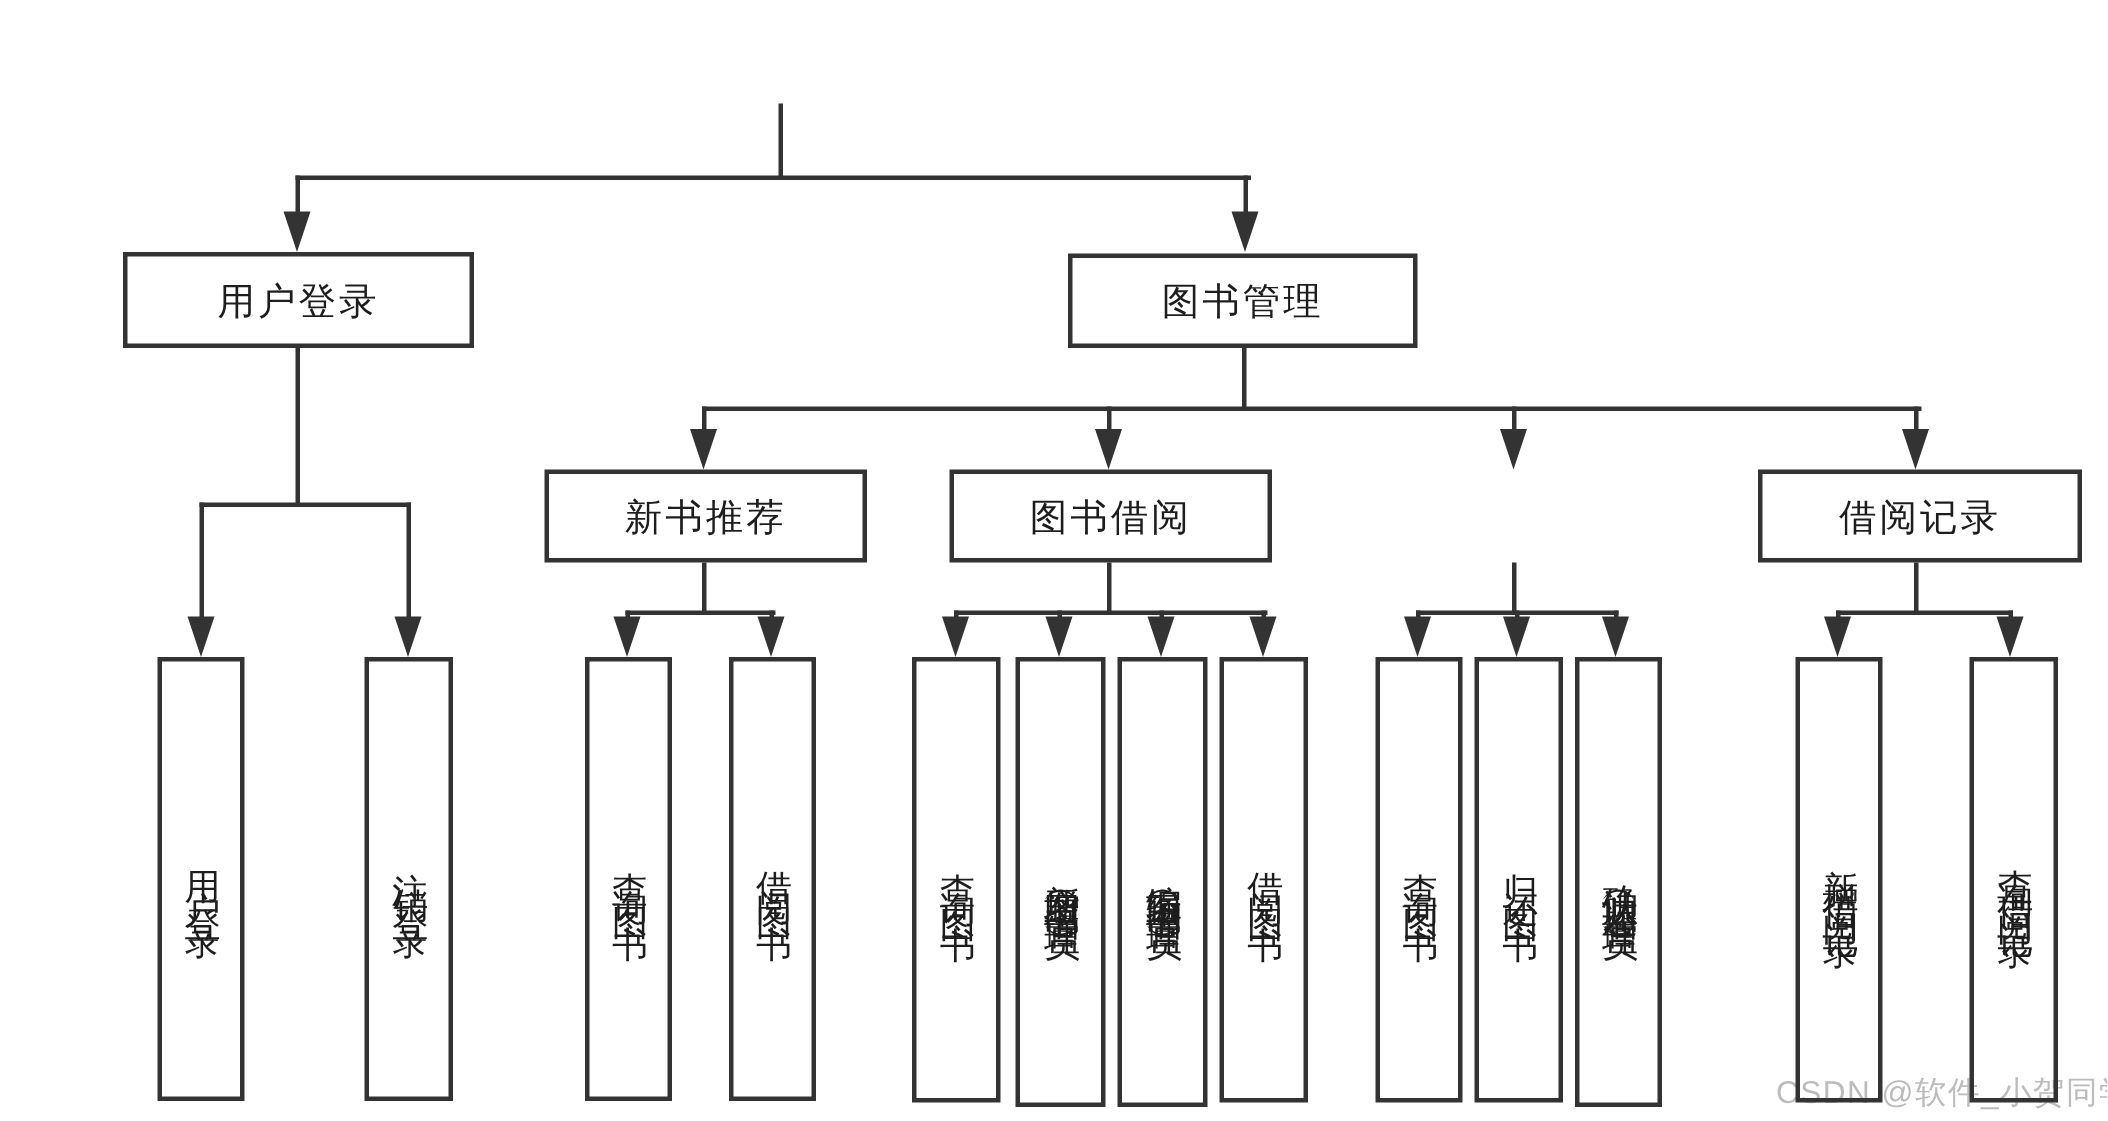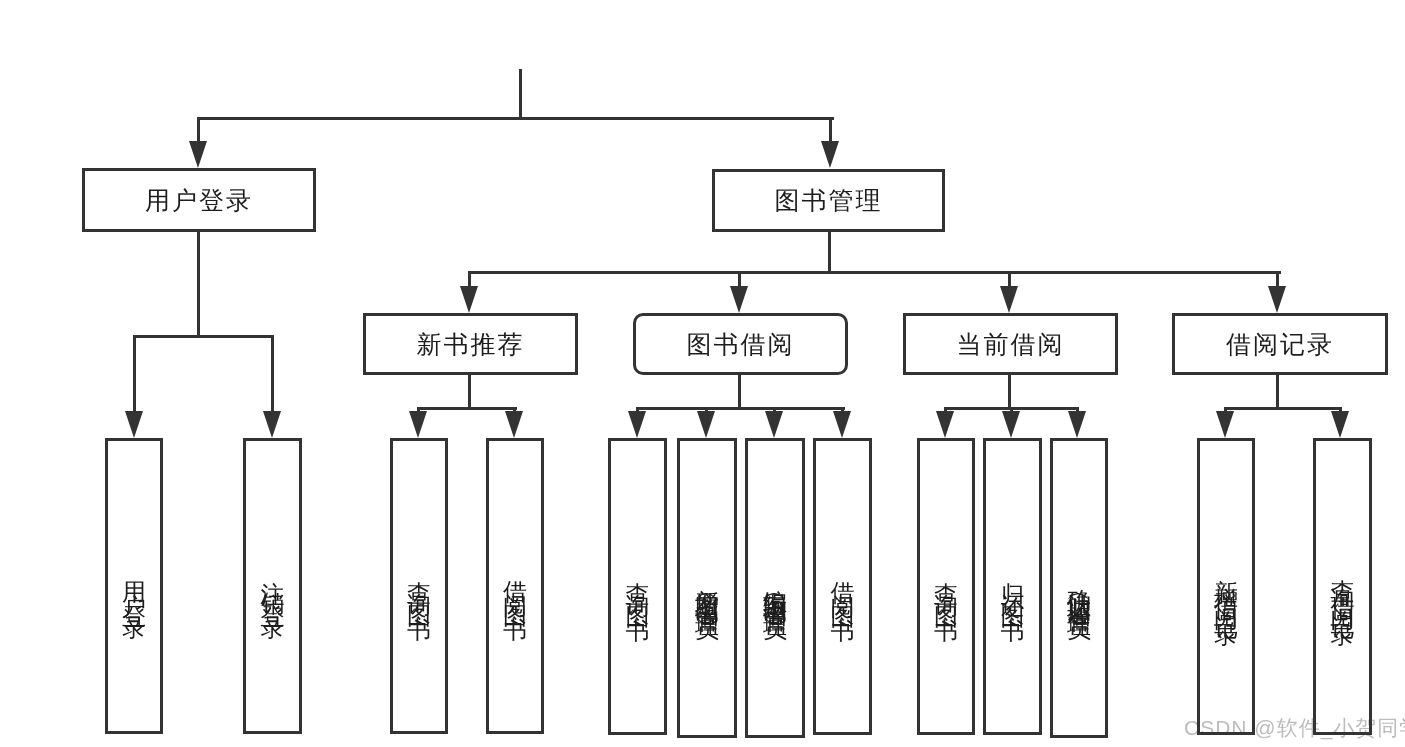--- a/index.html
+++ b/index.html
@@ -112,22 +112,21 @@
     <div class="arrow" style="left: 765px; top: 411px;"></div>
     <div class="arrow" style="left: 833px; top: 411px;"></div>
     <div class="arrow" style="left: 936px; top: 411px;"></div>
     <div class="arrow" style="left: 1002px; top: 411px;"></div>
     <div class="arrow" style="left: 1068px; top: 411px;"></div>
     <div class="arrow" style="left: 1216px; top: 411px;"></div>
     <div class="arrow" style="left: 1331px; top: 411px;"></div>
     <div class="node h" style="left: 82px; top: 168px; width: 234px; height: 64px;">用户登录</div>
     <div class="node h" style="left: 712px; top: 169px; width: 233px; height: 63px;">图书管理</div>
     <div class="node h" style="left: 363px; top: 313px; width: 215px; height: 62px;">新书推荐</div>
-    <div class="node h" style="left: 633px; top: 313px; width: 215px; height: 62px; border-radius: 10px;">图书借阅</div>
-    <div class="node h" style="left: 903px; top: 313px; width: 215px; height: 62px;">当前借阅</div>
+    <div class="node h" style="left: 633px; top: 313px; width: 215px; height: 62px;">图书借阅</div>
     <div class="node h" style="left: 1172px; top: 313px; width: 216px; height: 62px;">借阅记录</div>
     <div class="node v" style="left: 105px; top: 438px; width: 58px; height: 296px; letter-spacing: 12px;">用户登录</div>
     <div class="node v" style="left: 243px; top: 438px; width: 59px; height: 296px; letter-spacing: 12px;">注销登录</div>
     <div class="node v" style="left: 390px; top: 438px; width: 58px; height: 296px; letter-spacing: 12px;">查询图书</div>
     <div class="node v" style="left: 486px; top: 438px; width: 58px; height: 296px; letter-spacing: 12px;">借阅图书</div>
     <div class="node v" style="left: 608px; top: 438px; width: 59px; height: 297px; letter-spacing: 12px;">查询图书</div>
     <div class="node v" style="left: 677px; top: 438px; width: 60px; height: 300px; letter-spacing: 4px;">新增图书（管理员）</div>
     <div class="node v" style="left: 745px; top: 438px; width: 60px; height: 300px; letter-spacing: 4px;">编辑图书（管理员）</div>
     <div class="node v" style="left: 813px; top: 438px; width: 59px; height: 297px; letter-spacing: 12px;">借阅图书</div>
     <div class="node v" style="left: 917px; top: 438px; width: 58px; height: 297px; letter-spacing: 12px;">查询图书</div>

